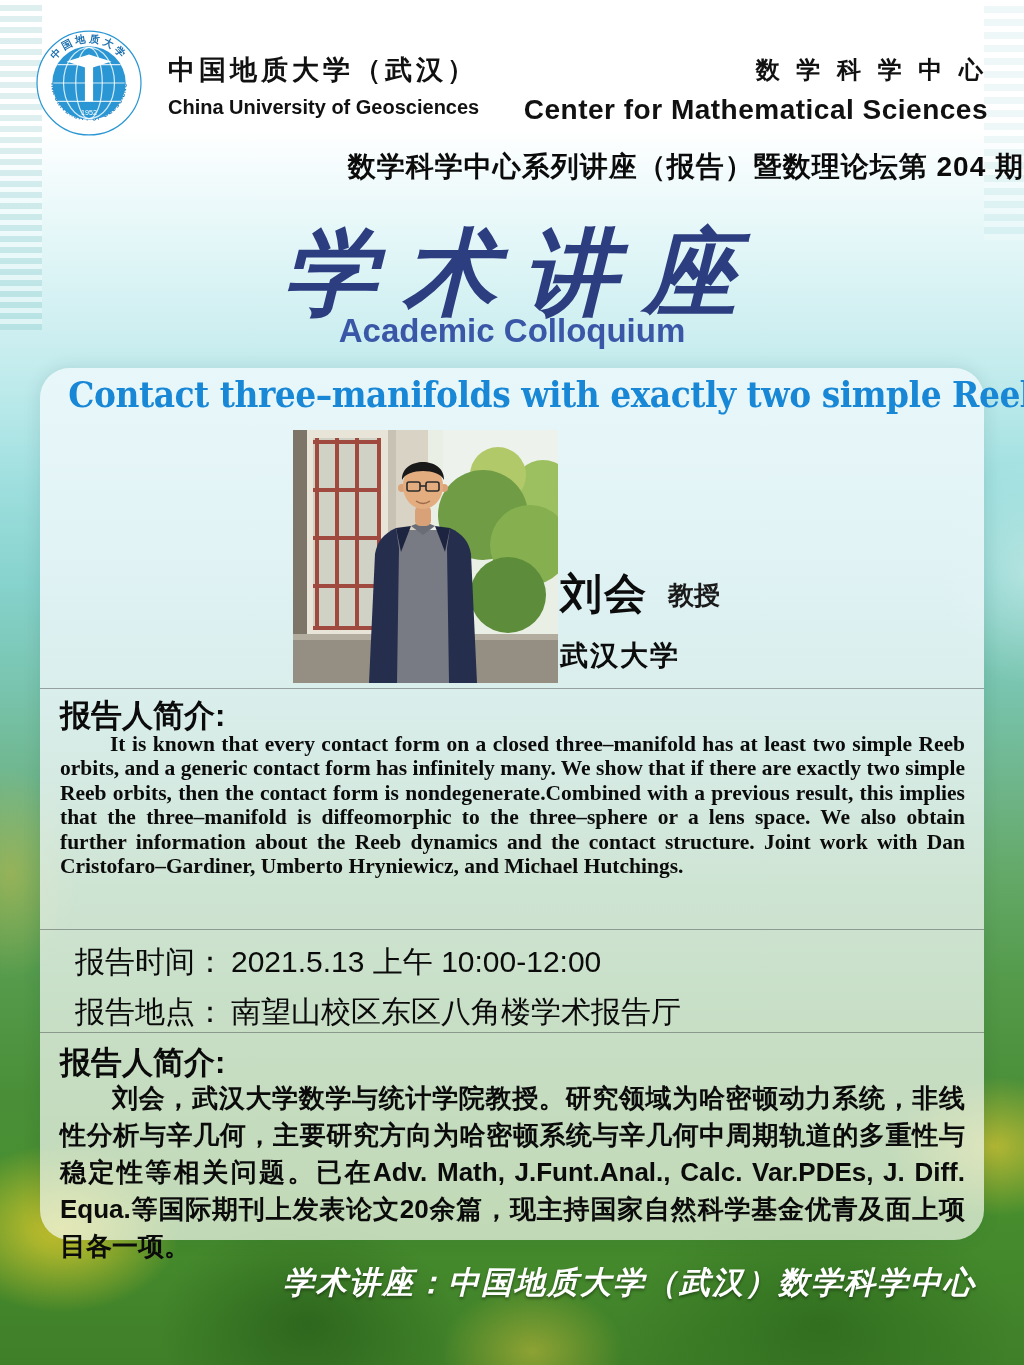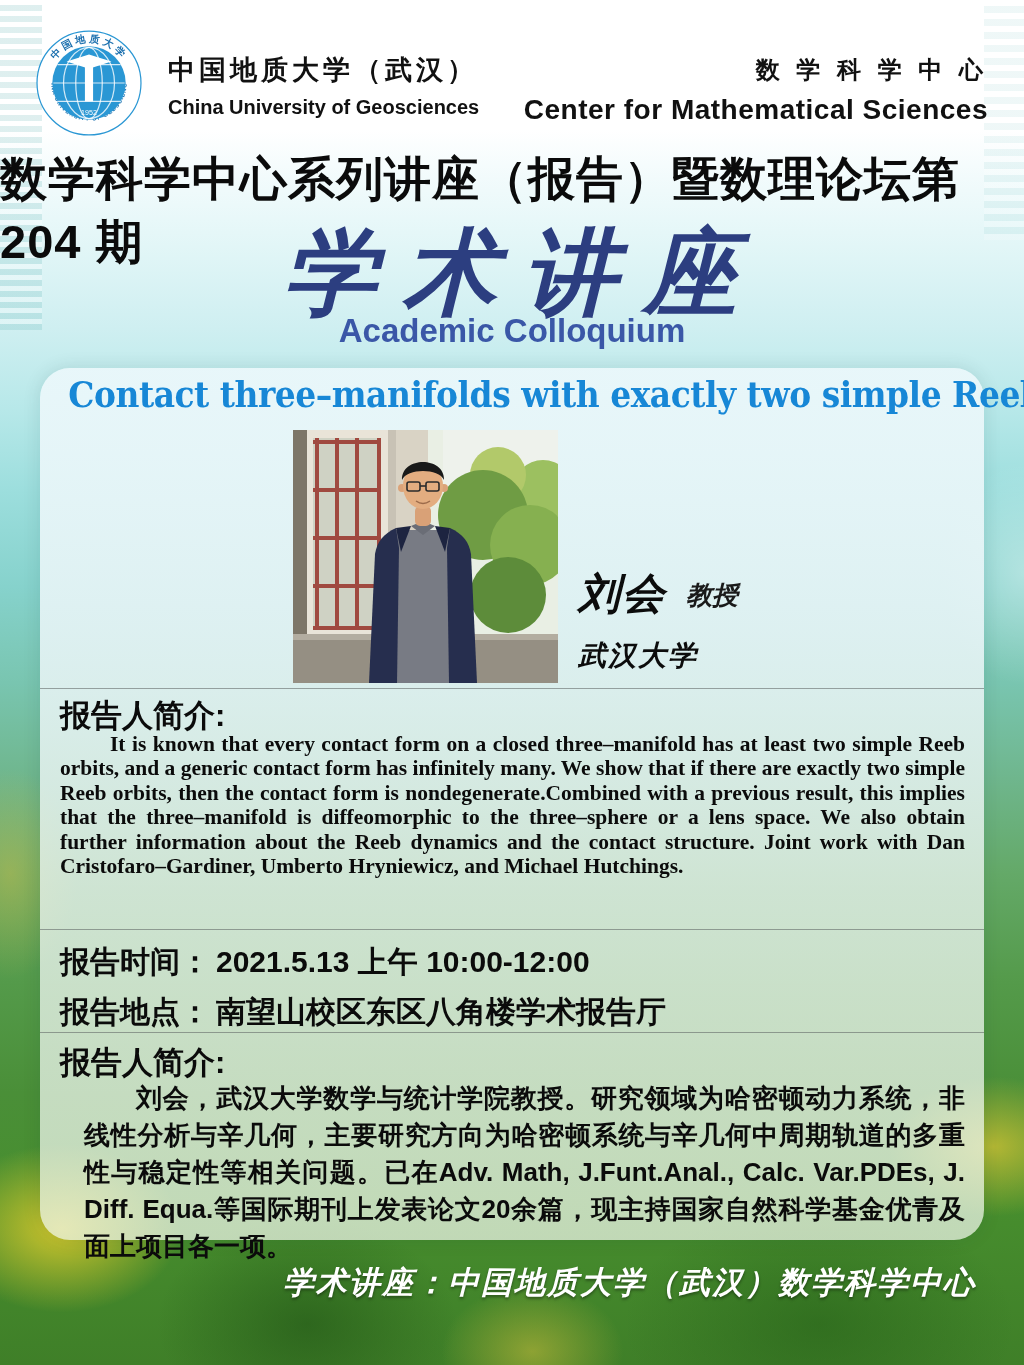--- a/index.html
+++ b/index.html
@@ -37,22 +37,22 @@
   .header{position:absolute;left:0;top:0;width:1024px;height:140px;z-index:3;}
   .logo{position:absolute;left:36px;top:30px;width:106px;height:106px;}
   .uni-block{position:absolute;left:168px;top:52px;}
   .uni-cn{font-size:27px;font-weight:800;color:#111;letter-spacing:4px;}
   .uni-en{font-size:20px;font-weight:700;color:#111;margin-top:8px;}
   .center-block{position:absolute;right:36px;top:54px;text-align:right;}
   .center-cn{font-size:24px;font-weight:800;color:#111;letter-spacing:5px;}
   .center-en{font-size:28px;font-weight:700;color:#111;margin-top:8px;letter-spacing:.5px;}
   
   .series-title{
-    position:absolute;left:0;top:148px;width:1024px;text-align:left;z-index:3;
-    font-size:47px;font-weight:800;color:#0b0b0b;letter-spacing:1px;
+    position:absolute;left:0;top:148px;width:1024px;text-align:right;z-index:3;
+    font-size:28px;font-weight:800;color:#0b0b0b;letter-spacing:1px;
   }
   .calligraphy{
     position:absolute;left:0;top:210px;width:1020px;text-align:center;z-index:3;
     font-family:"DejaVu Serif", serif;font-style:italic;font-weight:700;
     font-size:94px;color:#2c3e80;letter-spacing:26px;text-indent:26px;
   }
   .subtitle{
     position:absolute;left:0;top:312px;width:1024px;text-align:center;z-index:3;
     font-size:33px;font-weight:700;color:#3a57a7;
   }
@@ -65,42 +65,42 @@
       rgba(233,243,238,.80) 60%, rgba(236,244,230,.74) 100%);
     box-shadow:0 0 18px rgba(0,60,60,.12);
   }
   .talk-title{
     position:absolute;left:0;top:6px;width:100%;text-align:center;
     font-family:"DejaVu Serif", serif;font-weight:700;font-size:35px;
     color:#1787d6;letter-spacing:-.5px;transform:scaleX(.94);transform-origin:center;
     white-space:nowrap;
   }
   .photo{position:absolute;left:253px;top:62px;width:265px;height:253px;}
-  .speaker{position:absolute;left:538px;top:205px;font-style:italic;}
+  .speaker{position:absolute;left:520px;top:205px;}
   .speaker-name-row{display:flex;align-items:flex-end;}
   .speaker-name{font-size:42px;font-weight:800;color:#0c0c0c;letter-spacing:2px;line-height:1;}
   .speaker-rank{font-size:26px;font-weight:700;color:#1a1a1a;margin-left:20px;margin-bottom:2px;
     font-family:"DejaVu Serif", serif;}
   .speaker-affil{font-size:28px;font-weight:800;color:#0c0c0c;margin-top:22px;letter-spacing:2px;}
   .sep{position:absolute;left:0;right:0;height:0;border-top:1px solid rgba(90,95,95,.55);}
   .sep1{top:320px;}  .sep2{top:561px;}  .sep3{top:664px;}
   .abstract-label{position:absolute;left:20px;top:327px;font-size:31px;font-weight:800;color:#0b0b0b;}
   .abstract-text{
     position:absolute;left:20px;right:19px;top:364px;
     font-family:"Liberation Serif", serif;font-weight:700;font-size:21.5px;line-height:24.4px;
     color:#0b0b0b;text-align:justify;text-indent:50px;
   }
-  .detail-row{position:absolute;left:20px;font-size:30px;font-weight:700;color:#0b0b0b;white-space:nowrap;}
+  .detail-row{position:absolute;left:35px;font-size:30px;font-weight:400;color:#0b0b0b;white-space:nowrap;}
   .time-row{top:574px;}  .venue-row{top:624px;}
   .detail-value{margin-left:6px;}
   .bio-label{position:absolute;left:20px;top:674px;font-size:31px;font-weight:800;color:#0b0b0b;}
   .bio-text{
     position:absolute;left:20px;right:19px;top:712px;
     font-size:26px;font-weight:700;line-height:37px;color:#0b0b0b;
-    text-align:justify;text-indent:2em;margin-left:24px;
+    text-align:justify;text-indent:2em;
   }
   
   .footer{
     position:absolute;right:48px;top:1262px;z-index:3;text-align:right;
     font-family:"DejaVu Serif", serif;font-style:italic;font-weight:700;
     color:#ffffff;text-shadow:0 2px 3px rgba(0,0,0,.4);
   }
   .footer-line1{font-size:31px;letter-spacing:2px;}
   .footer-line2{font-size:31px;letter-spacing:2px;margin-top:9px;}
 </style>

